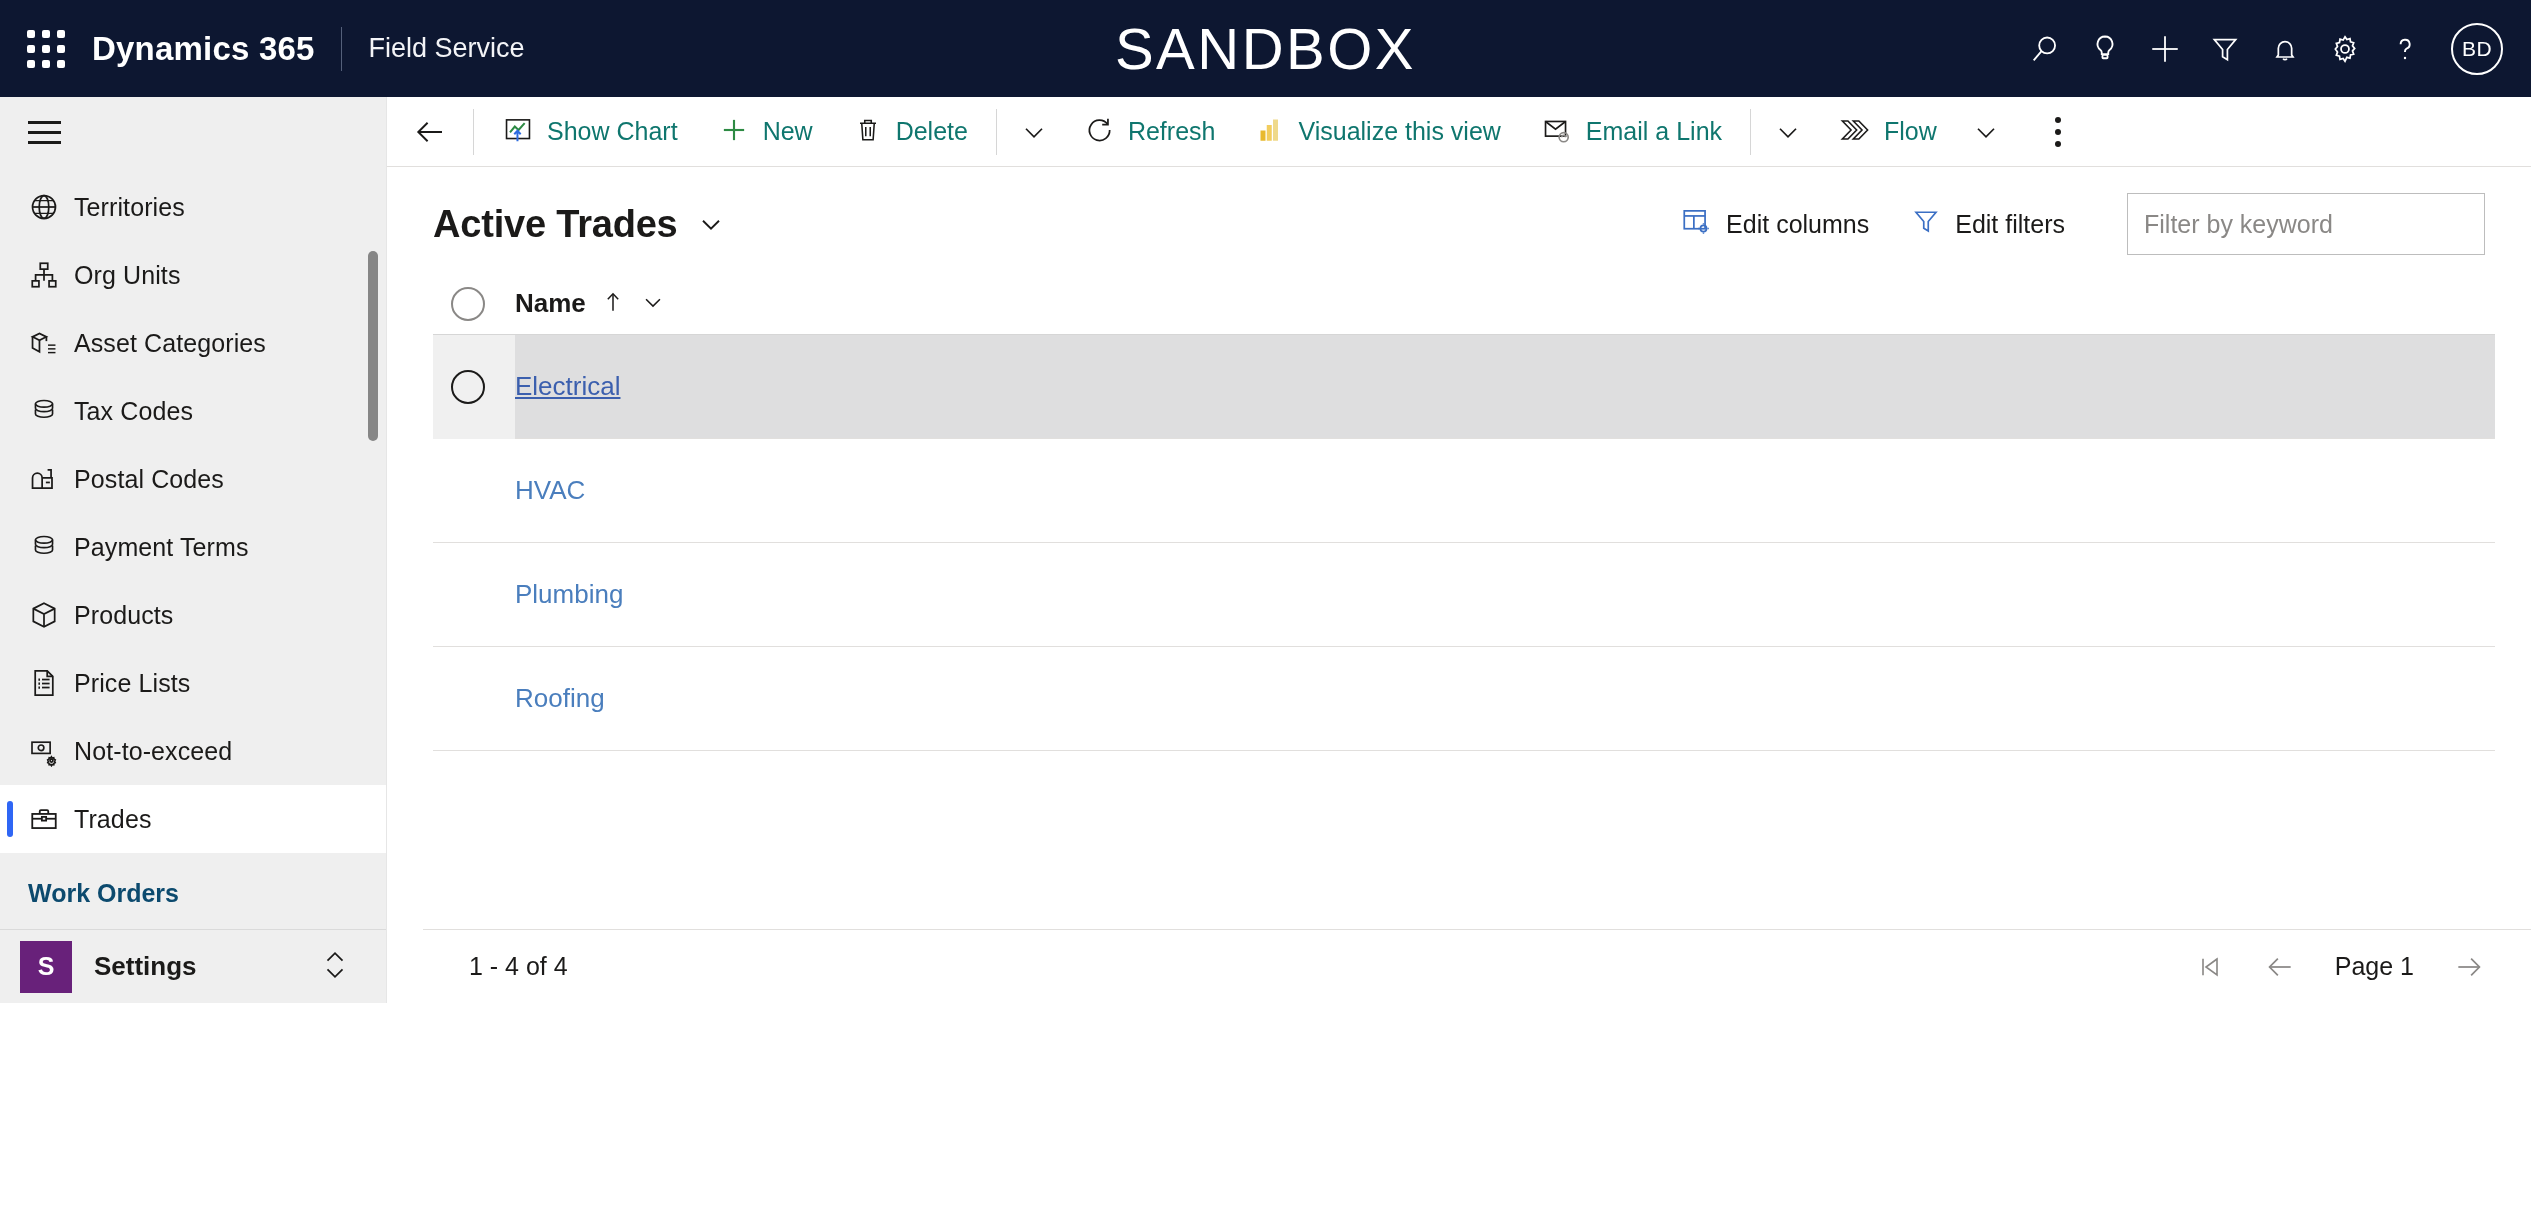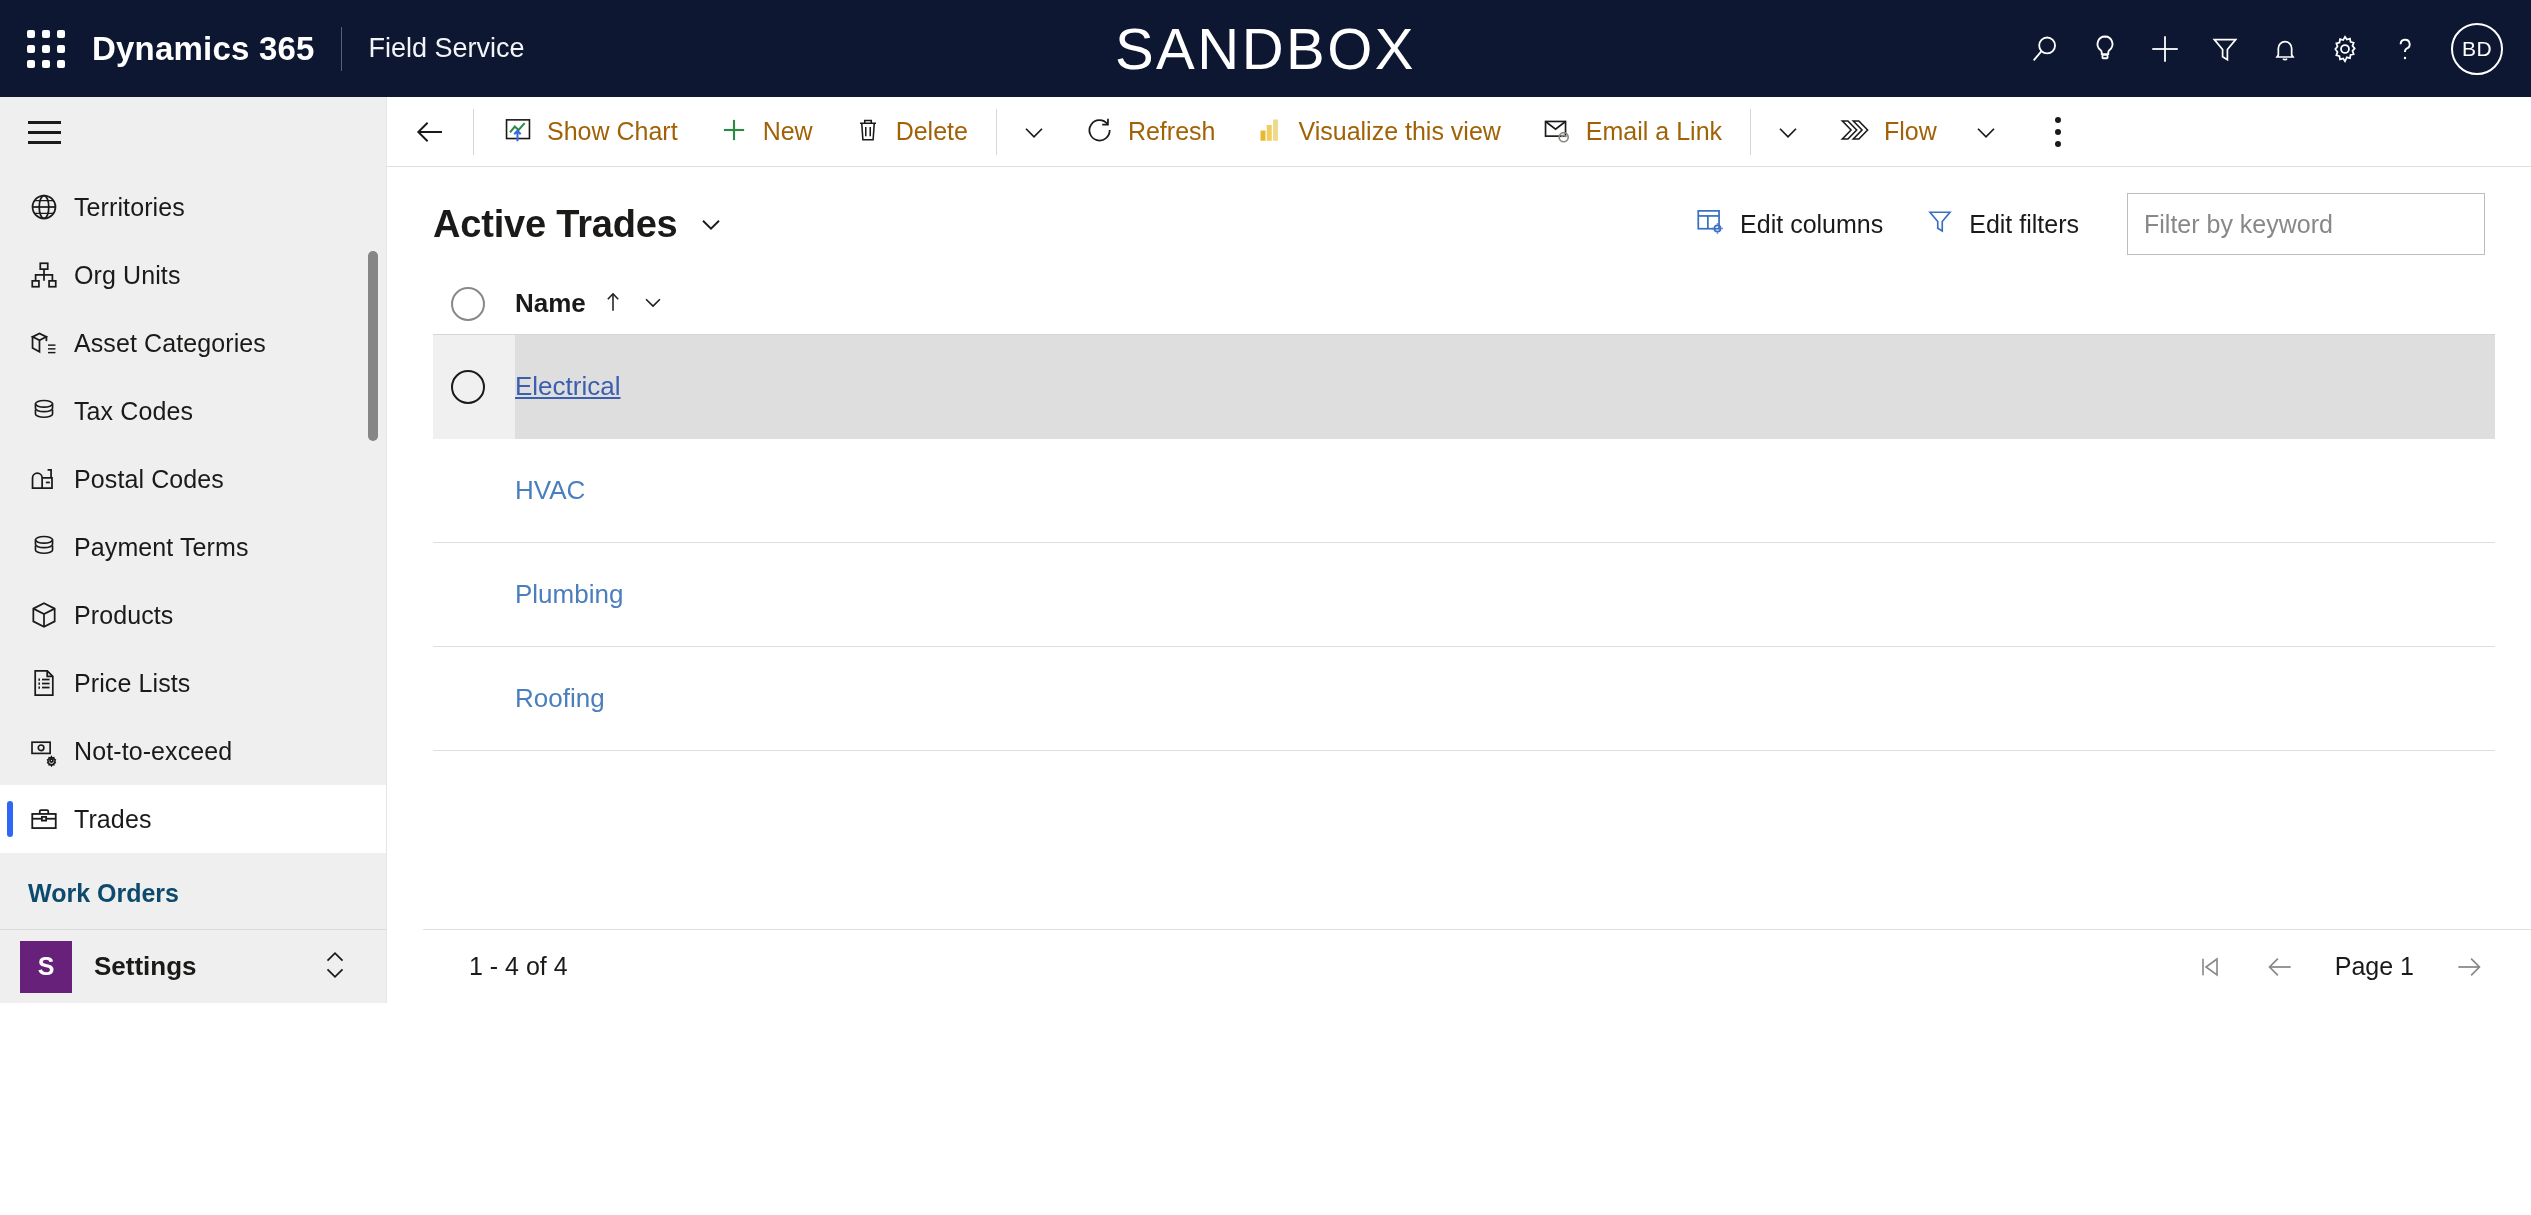--- a/index.html
+++ b/index.html
@@ -128,21 +128,21 @@
   }
   .cmd-back {
     width: 70px; height: 70px; display: flex; align-items: center; justify-content: center;
     cursor: pointer;
   }
   .cmd-sep-v { width: 1px; height: 46px; background: #d6d6d6; margin: 0 8px; }
   .cmd-btn {
     height: 70px; display: flex; align-items: center; gap: 13px;
     padding: 0 20px; cursor: pointer; white-space: nowrap;
   }
-  .cmd-btn .cmd-label { font-size: 25px; color: #a16207; }
+  .cmd-btn .cmd-label { font-size: 25px; color: #0f766e; }
   .cmd-chev {
     width: 58px; height: 70px; display: flex; align-items: center; justify-content: center; cursor: pointer;
   }
   .cmd-overflow {
     width: 58px; height: 70px; display: flex; align-items: center; justify-content: center;
     cursor: pointer; margin-left: 14px;
   }
   .cmd-overflow .dots { display: flex; flex-direction: column; gap: 6px; align-items: center; }
   .cmd-overflow .dots i { width: 6px; height: 6px; border-radius: 50%; background: #1b1a19; display: block; }
 
@@ -156,21 +156,21 @@
     cursor: pointer;
   }
   .view-title-chev { margin-left: 18px; cursor: pointer; display: inline-flex; align-items: center; }
   .view-actions { margin-left: auto; display: flex; align-items: center; gap: 10px; }
   .view-btn {
     display: flex; align-items: center; gap: 14px; padding: 10px 16px; cursor: pointer; white-space: nowrap;
   }
   .view-btn span { font-size: 25px; color: #1b1a19; }
   .filter-box {
     width: 358px; height: 62px; border: 1px solid #bdbdbd; background: #ffffff;
-    margin-left: 22px; display: flex; align-items: center; padding: 9px 16px;
+    margin-left: 36px; display: flex; align-items: center; padding: 9px 16px;
   }
   .filter-box input {
     border: none; outline: none; width: 100%; font-size: 25px; color: #1b1a19;
     font-family: "Liberation Sans", sans-serif; background: transparent;
   }
   .filter-box input::placeholder { color: #8a8886; }
 
   
   .grid { flex: 1; display: flex; flex-direction: column; min-height: 0; padding-left: 0; }
   .grid-inner { padding: 0 36px 0 46px; }

